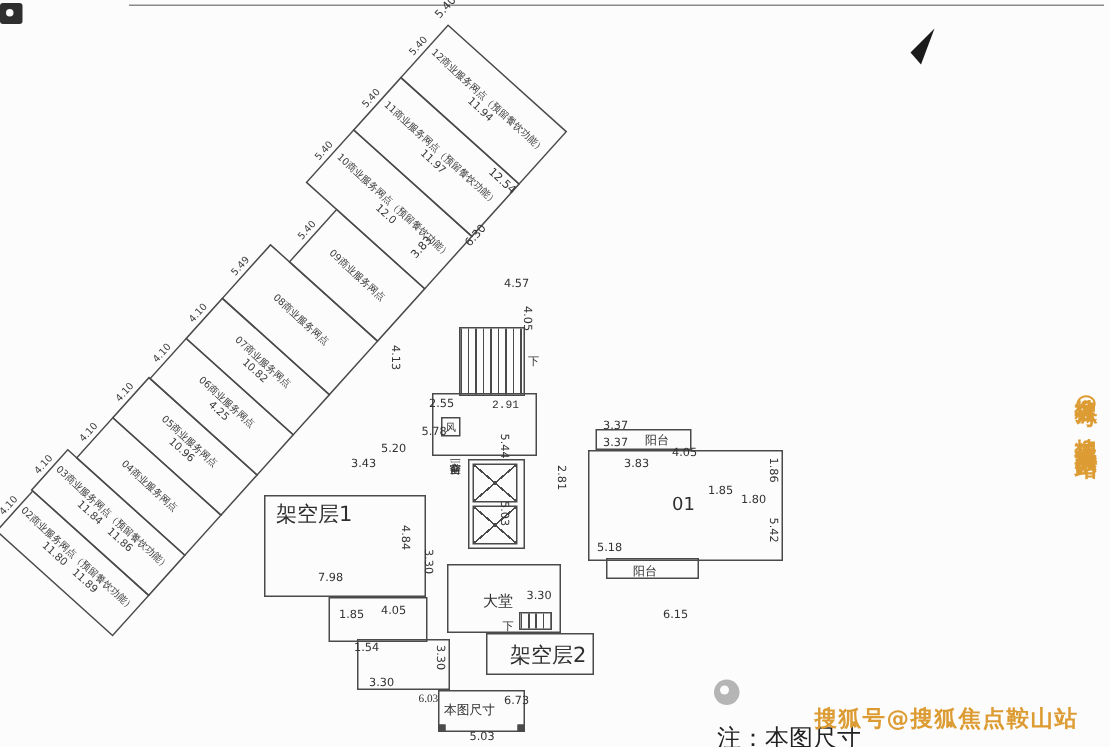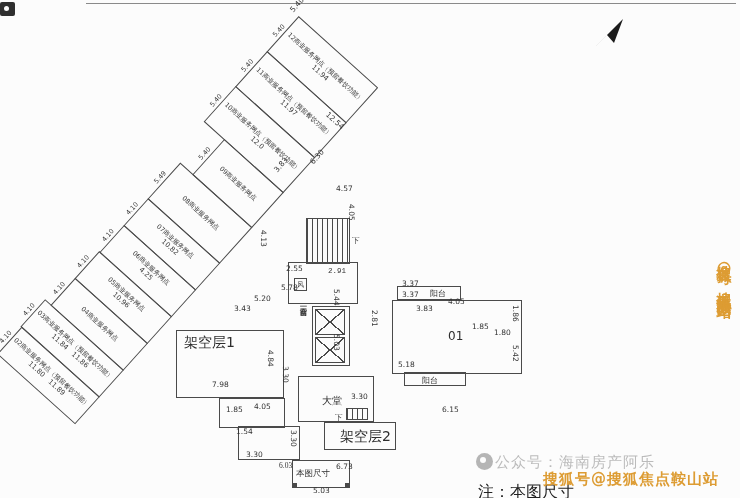--- a/index.html
+++ b/index.html
@@ -188,17 +188,16 @@
       <span class="anno" style="left: 313px; top: 486px;">5.03</span>
       <span class="anno" style="left: 288px; top: 8px; transform: rotate(-48deg);">5.40</span>
       <span class="anno" style="left: 330px; top: 110px; transform: rotate(42deg);">12.54</span>
       <span class="anno" style="left: 352px; top: 236px;">下</span>
       <span class="anno" style="left: 335px; top: 413px;">下</span>
     </div>
 
   <span style="position:absolute;left:478px;top:482px;font-size:16px;color:#222">注：本图尺寸</span>
 
   <div class="wm-icon"></div>
-  <span class="wm-gray" style="color: rgb(181, 181, 181);">公众号：海南房产阿乐</span>
   <span class="wm-orange-bottom wm-orange" style="color: rgb(221, 156, 51);">搜狐号@搜狐焦点鞍山站</span>
   <span class="wm-orange-side wm-orange vtext" style="color: rgb(221, 156, 51);">搜狐号@搜狐焦点鞍山站</span>
 
 </div>
 
 </body></html>

